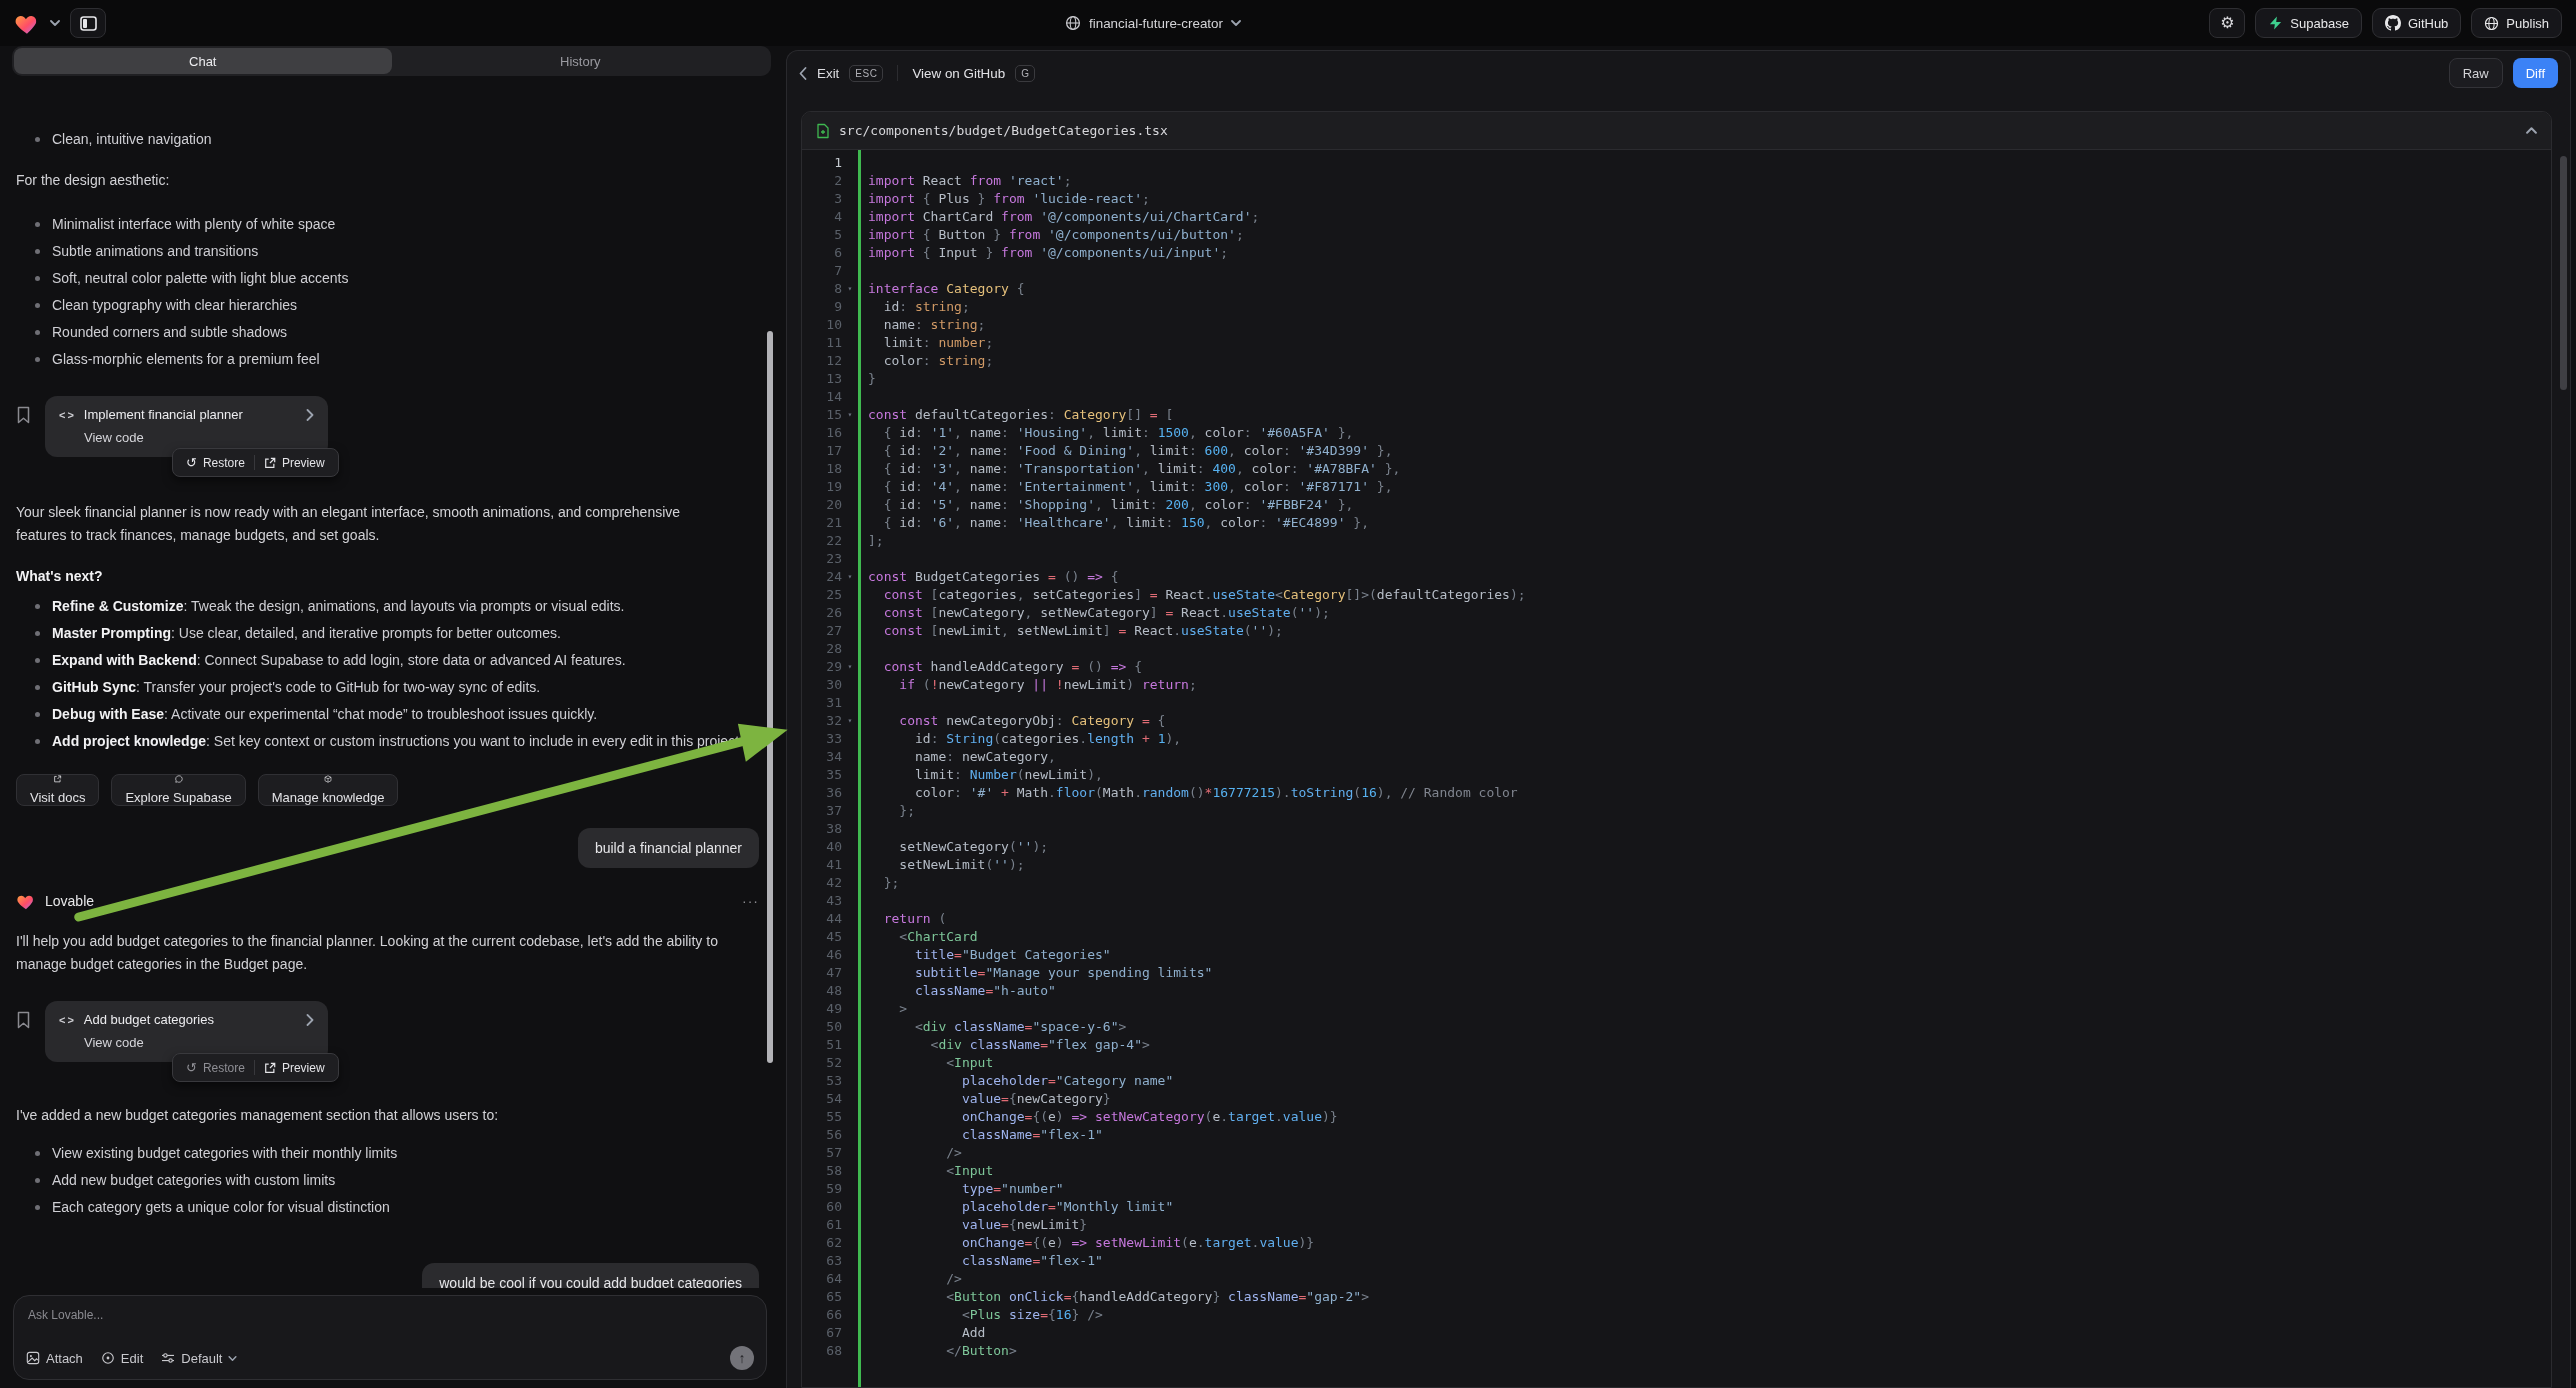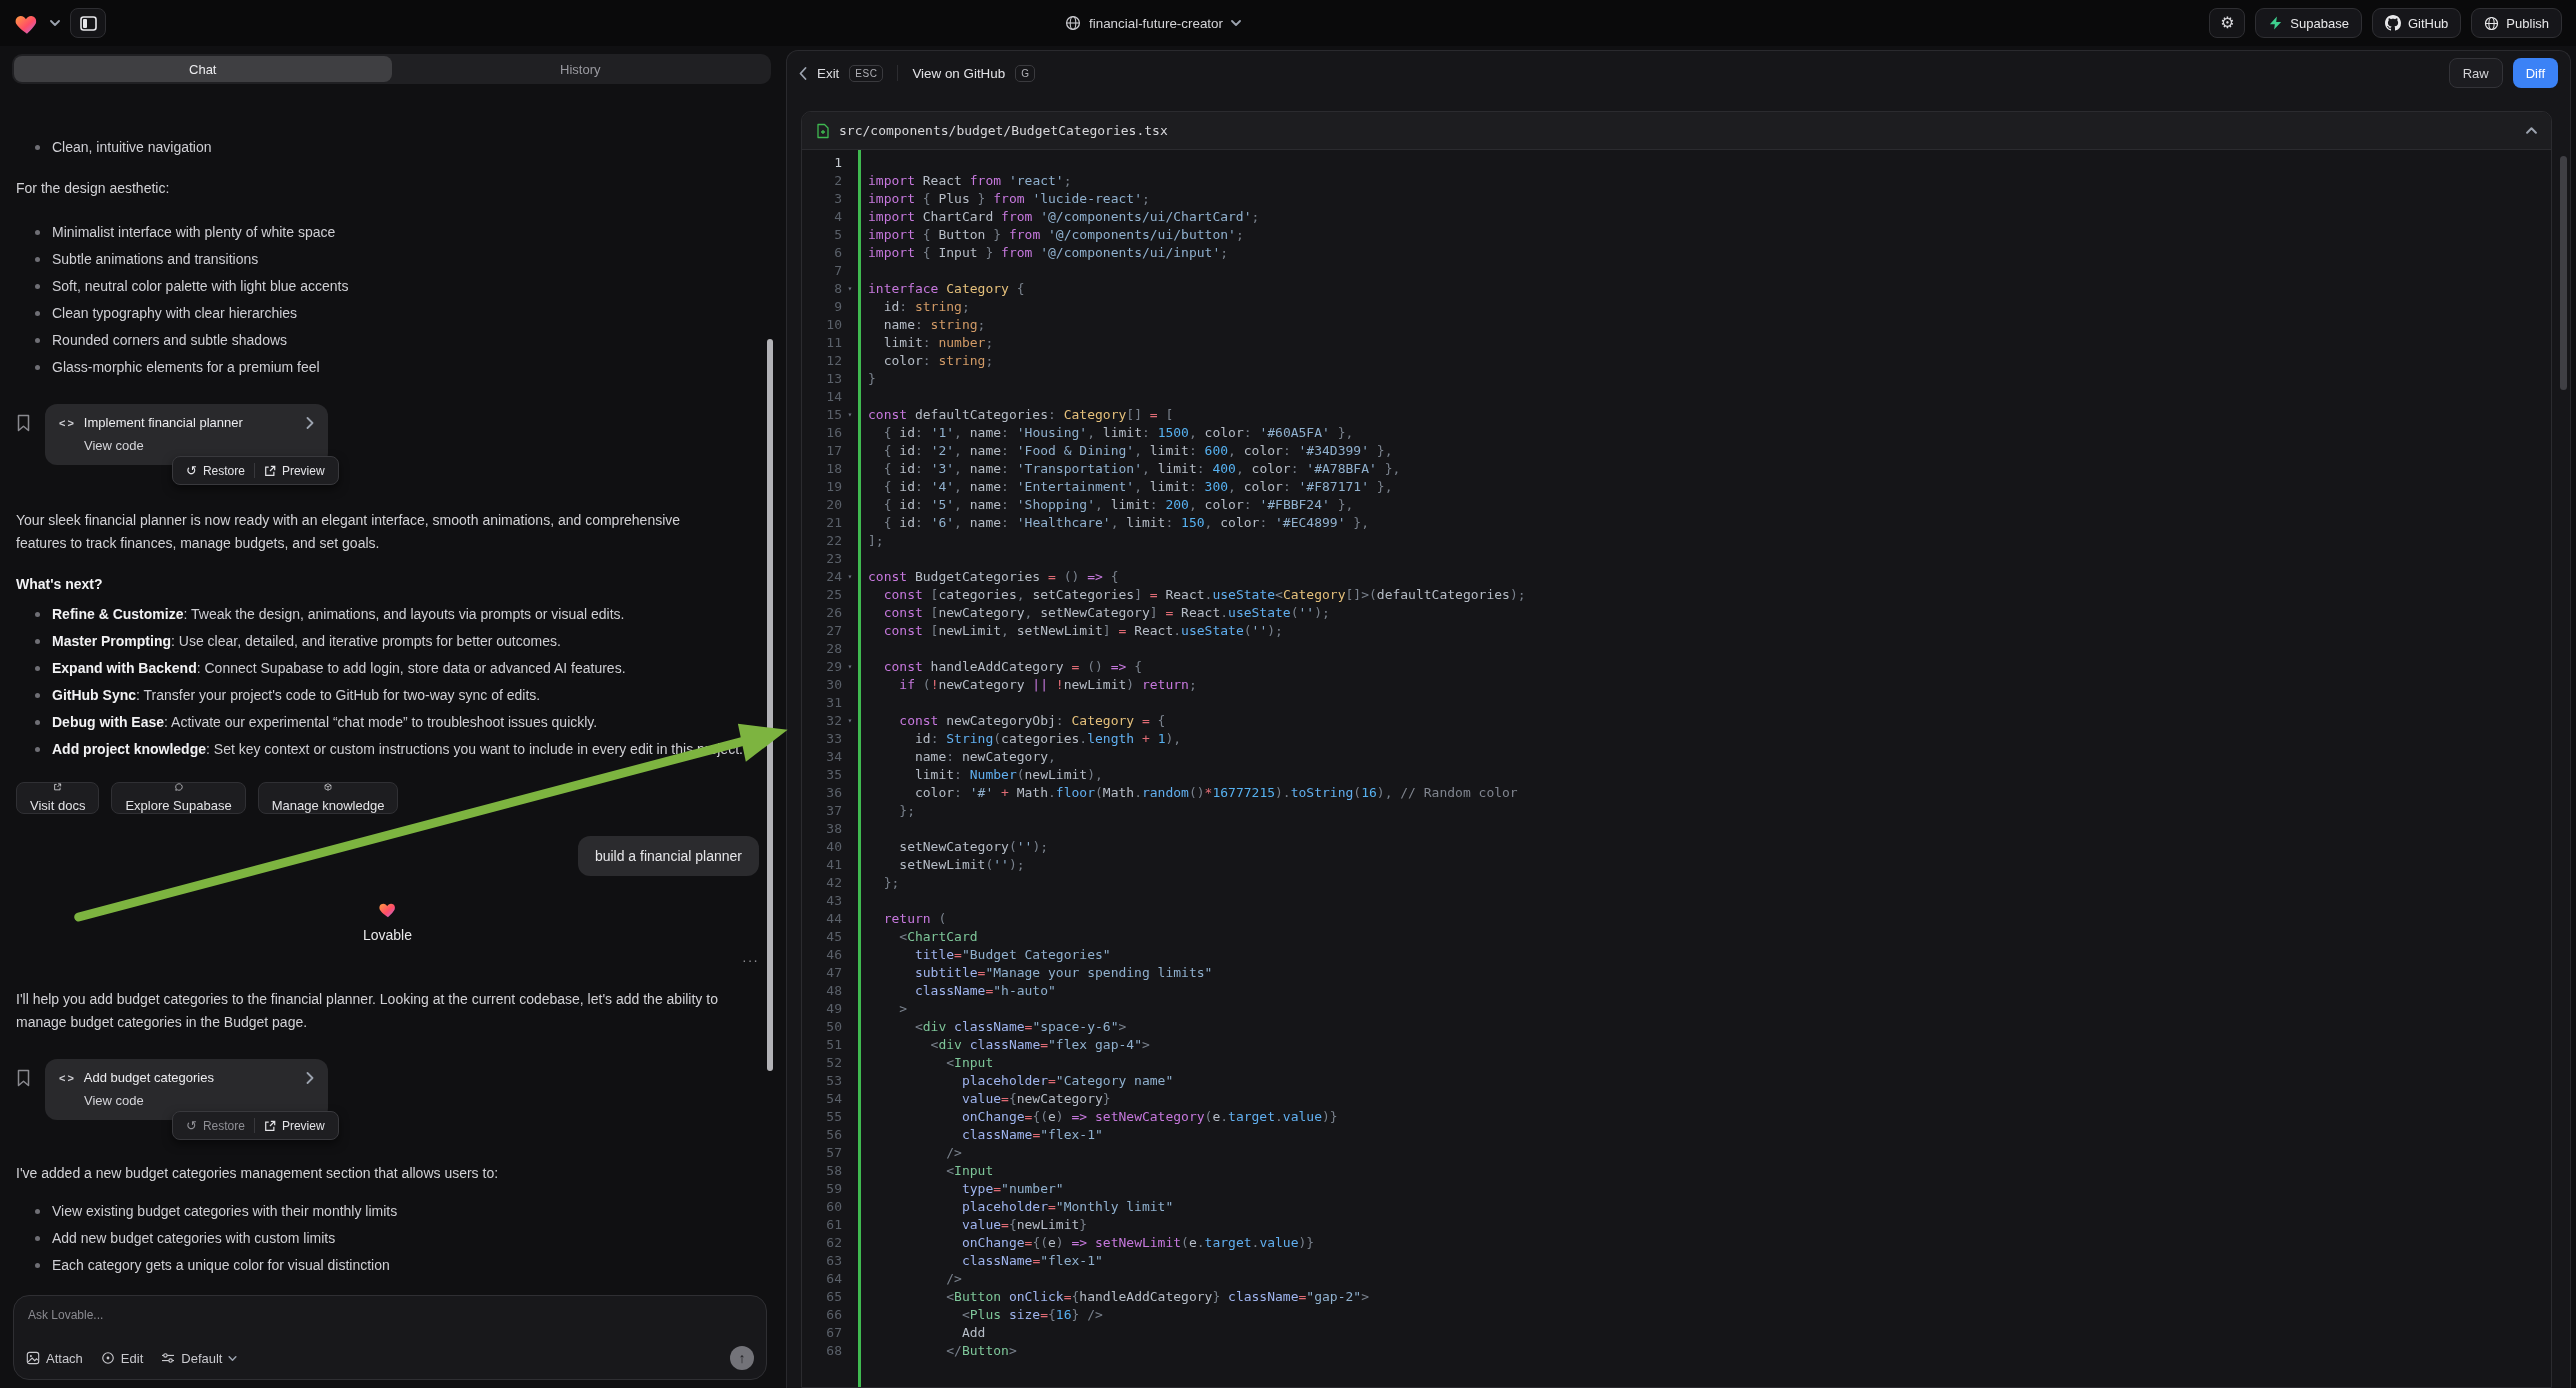--- a/index.html
+++ b/index.html
@@ -13,21 +13,21 @@
   .logo-heart { width:26px; height:24px; }
   .msg-heart { width:20px; height:18px; }
   .hs1{stop-color:var(--heart-1);} .hs2{stop-color:var(--heart-2);} .hs3{stop-color:var(--heart-3);}
   .chev { stroke:#9ca3af; stroke-width:1.8; fill:none; stroke-linecap:round; stroke-linejoin:round; }
   .icon-btn { width:36px; height:30px; border:1px solid #2e2e32; border-radius:8px; background:#141417; display:flex; align-items:center; justify-content:center; cursor:pointer; }
   .tb-btn { height:30px; border:1px solid #2f2f33; border-radius:9px; background:#16161a; display:flex; align-items:center; gap:7px; padding:0 12px; font-size:13px; color:#e8e8ea; cursor:pointer; }
   .proj-name { font-size:13.4px; color:#d4d4d8; }
   .gear-glyph { font-size:16px; color:#d6d6da; line-height:1; }
 
   
-  .chat-panel { position:absolute; left:10px; top:46px; width:763px; bottom:0; }
+  .chat-panel { position:absolute; left:10px; top:38px; width:763px; bottom:0; }
   .seg-tabs { margin:8px 2px 0 2px; height:30px; background:#202023; border-radius:10px; display:flex; padding:2px; }
   .seg { flex:1; display:flex; align-items:center; justify-content:center; font-size:13px; color:#9a9aa0; border-radius:8px; cursor:pointer; }
   .seg.active { background:#3f3f42; color:#ededf0; }
   .chat-scroll { position:absolute; left:0; right:0; top:84px; bottom:100px; overflow:hidden; padding:0 14px 0 6px; }
   .chat-scroll p { font-size:14px; line-height:23px; color:#d2d2d6; }
   .b { font-weight:bold; color:#f2f2f4; }
   ul.blist { list-style:none; padding-left:36px; }
   ul.blist li { font-size:14px; line-height:27px; color:#cfcfd4; position:relative; }
   ul.blist li::before { content:""; position:absolute; left:-17px; top:11px; width:5px; height:5px; border-radius:50%; background:#6f6f75; }
   .h-bold { font-size:14px; font-weight:bold; color:#f2f2f4; }
@@ -240,21 +240,21 @@
         <svg width="14" height="14" viewBox="0 0 16 16">
           <path d="M8 1.5 14 4.5v7L8 14.5 2 11.5v-7z" fill="none" stroke="#e3e3e6" stroke-width="1.3"></path>
           <path d="M2 4.5 8 7.5l6-3M8 7.5v7" fill="none" stroke="#e3e3e6" stroke-width="1.3"></path>
         </svg>
         <span>Manage knowledge</span>
       </div>
     </div>
 
     <div class="bubble" style="margin-top:22px;">build a financial planner</div>
 
-    <div class="lv-head" style="margin-top:24px;flex-direction:column;">
+    <div class="lv-head" style="margin-top:24px;">
       <svg class="msg-heart" viewBox="0 0 24 22">
         <path d="M12 21S4.5 16.1 2 11.8C.5 8 2.6 4.5 6.2 4.5c2.2 0 3.9 1.2 4.8 3 1-1.8 2.6-3 4.8-3 3.6 0 5.7 3.5 4.2 7.3C17.5 16.1 12 21 12 21z" fill="url(#hg)"></path>
       </svg>
       <span class="lv-name">Lovable</span>
       <span class="lv-more">···</span>
     </div>
 
     <p style="margin-top:20px; max-width:737px;">I'll help you add budget categories to the financial planner. Looking at the current codebase, let's add the ability to manage budget categories in the Budget page.</p>
 
     <div class="vc-block" style="margin-top:25px; margin-bottom:42px;">

